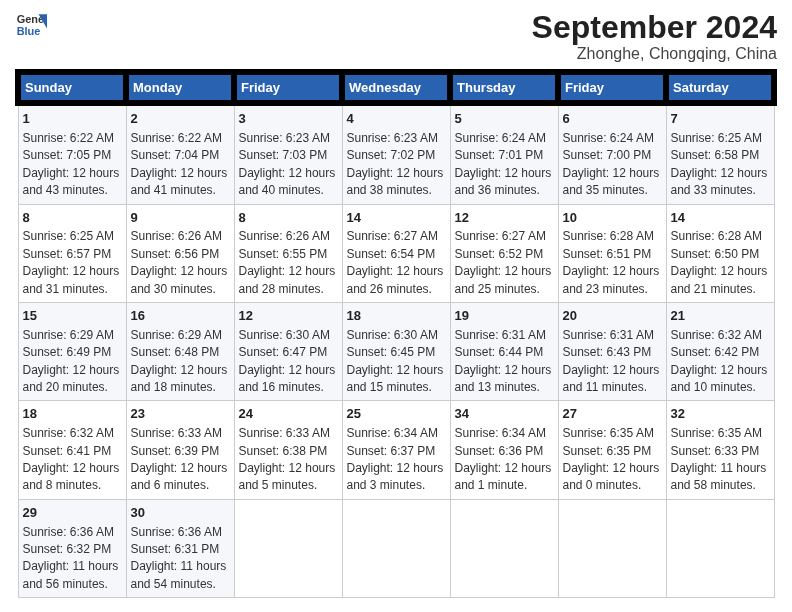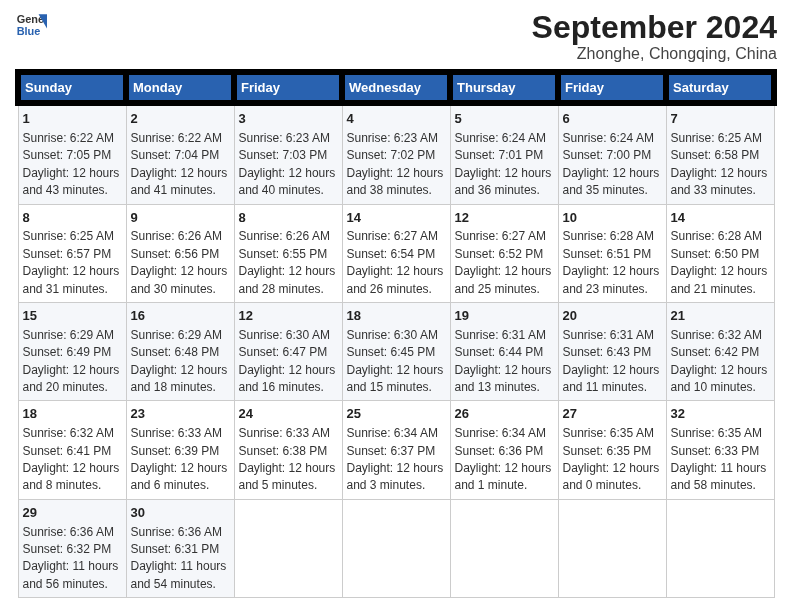--- a/index.html
+++ b/index.html
@@ -144,21 +144,21 @@
           <td><span class="day-num">18</span><span class="day-content">Sunrise: 6:30 AM<br>Sunset: 6:45 PM<br>Daylight: 12 hours and 15 minutes.</span></td>
           <td><span class="day-num">19</span><span class="day-content">Sunrise: 6:31 AM<br>Sunset: 6:44 PM<br>Daylight: 12 hours and 13 minutes.</span></td>
           <td><span class="day-num">20</span><span class="day-content">Sunrise: 6:31 AM<br>Sunset: 6:43 PM<br>Daylight: 12 hours and 11 minutes.</span></td>
           <td><span class="day-num">21</span><span class="day-content">Sunrise: 6:32 AM<br>Sunset: 6:42 PM<br>Daylight: 12 hours and 10 minutes.</span></td>
         </tr>
         <tr>
           <td><span class="day-num">18</span><span class="day-content">Sunrise: 6:32 AM<br>Sunset: 6:41 PM<br>Daylight: 12 hours and 8 minutes.</span></td>
           <td><span class="day-num">23</span><span class="day-content">Sunrise: 6:33 AM<br>Sunset: 6:39 PM<br>Daylight: 12 hours and 6 minutes.</span></td>
           <td><span class="day-num">24</span><span class="day-content">Sunrise: 6:33 AM<br>Sunset: 6:38 PM<br>Daylight: 12 hours and 5 minutes.</span></td>
           <td><span class="day-num">25</span><span class="day-content">Sunrise: 6:34 AM<br>Sunset: 6:37 PM<br>Daylight: 12 hours and 3 minutes.</span></td>
-          <td><span class="day-num">26</span><span class="day-content">Sunrise: 6:34 AM<br>Sunset: 6:36 PM<br>Daylight: 12 hours and 1 minute.</span></td>
+          <td><span class="day-num">34</span><span class="day-content">Sunrise: 6:34 AM<br>Sunset: 6:36 PM<br>Daylight: 12 hours and 1 minute.</span></td>
           <td><span class="day-num">27</span><span class="day-content">Sunrise: 6:35 AM<br>Sunset: 6:35 PM<br>Daylight: 12 hours and 0 minutes.</span></td>
           <td><span class="day-num">32</span><span class="day-content">Sunrise: 6:35 AM<br>Sunset: 6:33 PM<br>Daylight: 11 hours and 58 minutes.</span></td>
         </tr>
         <tr>
           <td><span class="day-num">29</span><span class="day-content">Sunrise: 6:36 AM<br>Sunset: 6:32 PM<br>Daylight: 11 hours and 56 minutes.</span></td>
           <td><span class="day-num">30</span><span class="day-content">Sunrise: 6:36 AM<br>Sunset: 6:31 PM<br>Daylight: 11 hours and 54 minutes.</span></td>
           <td class="empty"></td>
           <td class="empty"></td>
           <td class="empty"></td>
           <td class="empty"></td>

